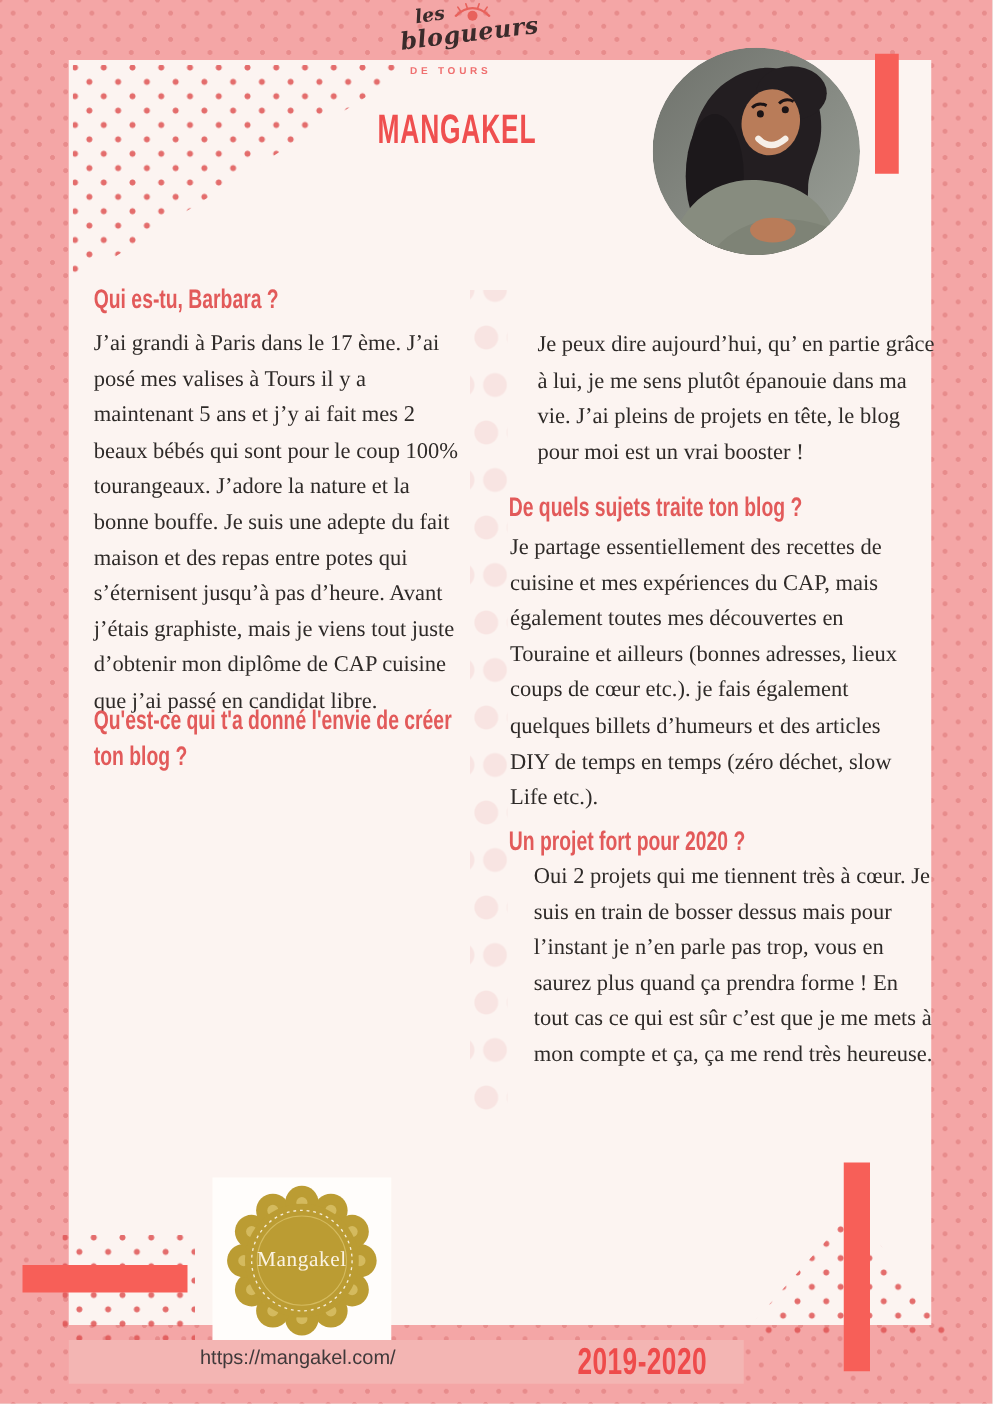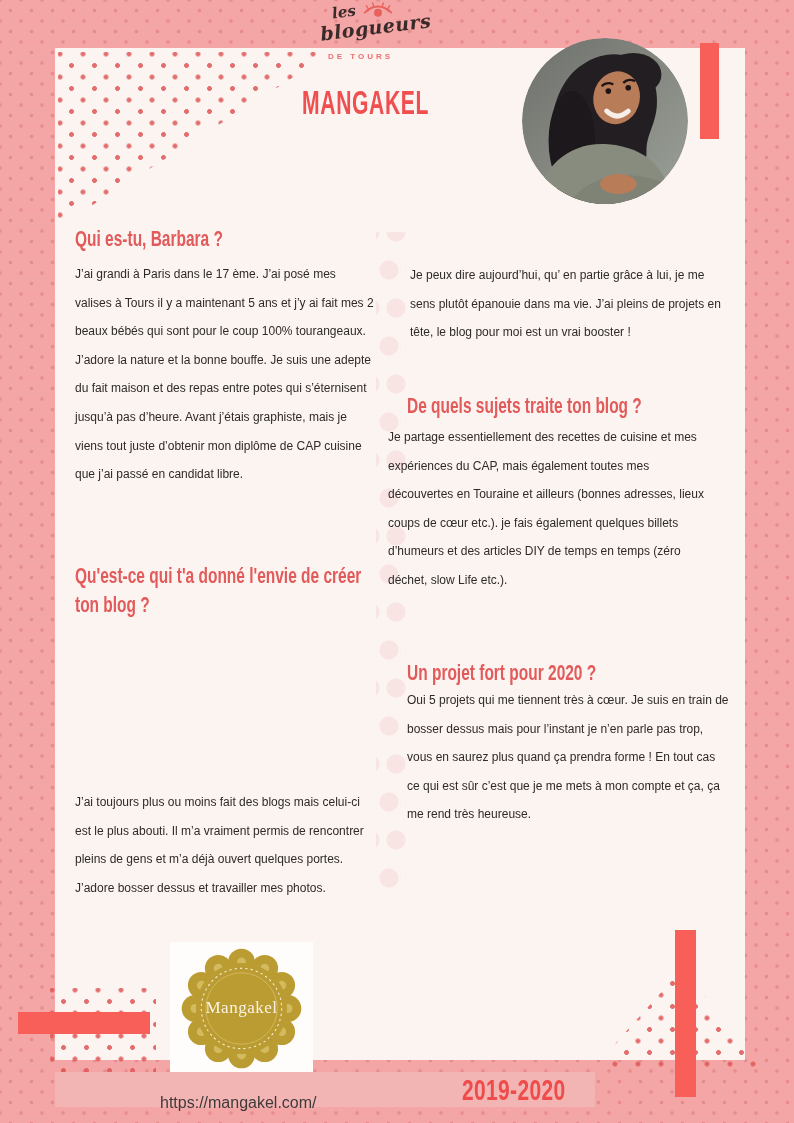--- a/index.html
+++ b/index.html
@@ -61,23 +61,23 @@
     background-size:26px 76px, 26px 76px;
     background-position:0 0, 7px 38px;
   }
 
   
   .q {
     font-weight:bold; color:#e25a5a; font-size:21.5px; line-height:29px;
     transform:scaleX(.72); transform-origin:0 0; font-family:"Liberation Sans", sans-serif;
   }
   .nowrap { white-space:nowrap; }
-  .a { color:#2e2a28; font-size:12px; line-height:28.6px; font-family:Liberation Sans, sans-serif; }
+  .a { color:#2e2a28; font-size:18px; line-height:28.6px; font-family:Liberation Serif, serif; }
   .col-l { width:300px; }
-  .col-r { width:322px; }
+  .col-r { width:322px;margin-left:20px; }
 
   .q1 { left:75px; top:225px; }
   .a1 { left:75px; top:260px; }
   .q2 { left:75px; top:562px; width:400px; }
   .a2a { left:75px; top:642px; }
   .a2b { left:75px; top:788px; }
 
   .a3 { left:410px; top:261px; }
   .q3 { left:407px; top:392px; }
   .a4 { left:388px; top:423px; }
@@ -154,27 +154,26 @@
         <ellipse cx="58" cy="88" rx="11" ry="6" fill="#b97c59"></ellipse>
       </g>
     </svg>
   </div>
 
   <div class="abs dots-mid"></div>
 
   <div class="abs q q1 nowrap">Qui es-tu, Barbara ?</div>
   <div class="abs a a1 col-l">J’ai grandi à Paris dans le 17 ème. J’ai posé mes valises à Tours il y a maintenant 5 ans et j’y ai fait mes 2 beaux bébés qui sont pour le coup 100% tourangeaux. J’adore la nature et la bonne bouffe. Je suis une adepte du fait maison et des repas entre potes qui s’éternisent jusqu’à pas d’heure. Avant j’étais graphiste, mais je viens tout juste d’obtenir mon diplôme de CAP cuisine que j’ai passé en candidat libre.</div>
   <div class="abs q q2">Qu'est-ce qui t'a donné l'envie de créer ton blog ?</div>
-  <div class="abs a a2b col-l">J’ai toujours plus ou moins fait des blogs mais celui-ci est le plus abouti. Il m’a vraiment permis de rencontrer pleins de gens et m’a déjà ouvert quelques portes. J’adore bosser dessus et travailler mes photos.</div>
 
   <div class="abs a a3 col-r">Je peux dire aujourd’hui, qu’ en partie grâce à lui, je me sens plutôt épanouie dans ma vie. J’ai pleins de projets en tête, le blog pour moi est un vrai booster !</div>
   <div class="abs q q3 nowrap">De quels sujets traite ton blog ?</div>
   <div class="abs a a4 col-r">Je partage essentiellement des recettes de cuisine et mes expériences du CAP, mais également toutes mes découvertes en Touraine et ailleurs (bonnes adresses, lieux coups de cœur etc.). je fais également quelques billets d’humeurs et des articles DIY de temps en temps (zéro déchet, slow Life etc.).</div>
   <div class="abs q q4 nowrap">Un projet fort pour 2020 ?</div>
-  <div class="abs a a5 col-r">Oui 5 projets qui me tiennent très à cœur. Je suis en train de bosser dessus mais pour l’instant je n’en parle pas trop, vous en saurez plus quand ça prendra forme ! En tout cas ce qui est sûr c’est que je me mets à mon compte et ça, ça me rend très heureuse.</div>
+  <div class="abs a a5 col-r">Oui 2 projets qui me tiennent très à cœur. Je suis en train de bosser dessus mais pour l’instant je n’en parle pas trop, vous en saurez plus quand ça prendra forme ! En tout cas ce qui est sûr c’est que je me mets à mon compte et ça, ça me rend très heureuse.</div>
 
   <div class="abs dotsR dots-bl"></div>
   <div class="abs bar bar-bl"></div>
 
   <div class="abs badge-box">
     <svg width="125" height="125" viewBox="0 0 140 140">
       <g fill="#bb9c33">
         <circle cx="122" cy="70" r="15"></circle>
           <circle cx="115" cy="96" r="15"></circle>
           <circle cx="96" cy="115" r="15"></circle>
@@ -206,16 +205,16 @@
       <circle cx="70" cy="70" r="45" fill="none" stroke="#f7eed8" stroke-width="1.2" stroke-dasharray="2.5 3.5"></circle>
       <circle cx="70" cy="70" r="40" fill="none" stroke="#d4ba5e" stroke-width="1"></circle>
     </svg>
     <div class="badge-label">Mangakel</div>
   </div>
 
   <div class="abs dotsR dots-br"></div>
   <div class="abs bar bar-br"></div>
 
   <div class="abs footer-strip"></div>
-  <a class="abs footer-url" href="#" style="text-decoration:none; color:#40393a;margin-top:16px;">https://mangakel.com/</a>
+  <a class="abs footer-url" href="#" style="text-decoration:none; color:#40393a;">https://mangakel.com/</a>
   <div class="abs footer-year">2019-2020</div>
 
 </div>
 
 </body></html>

